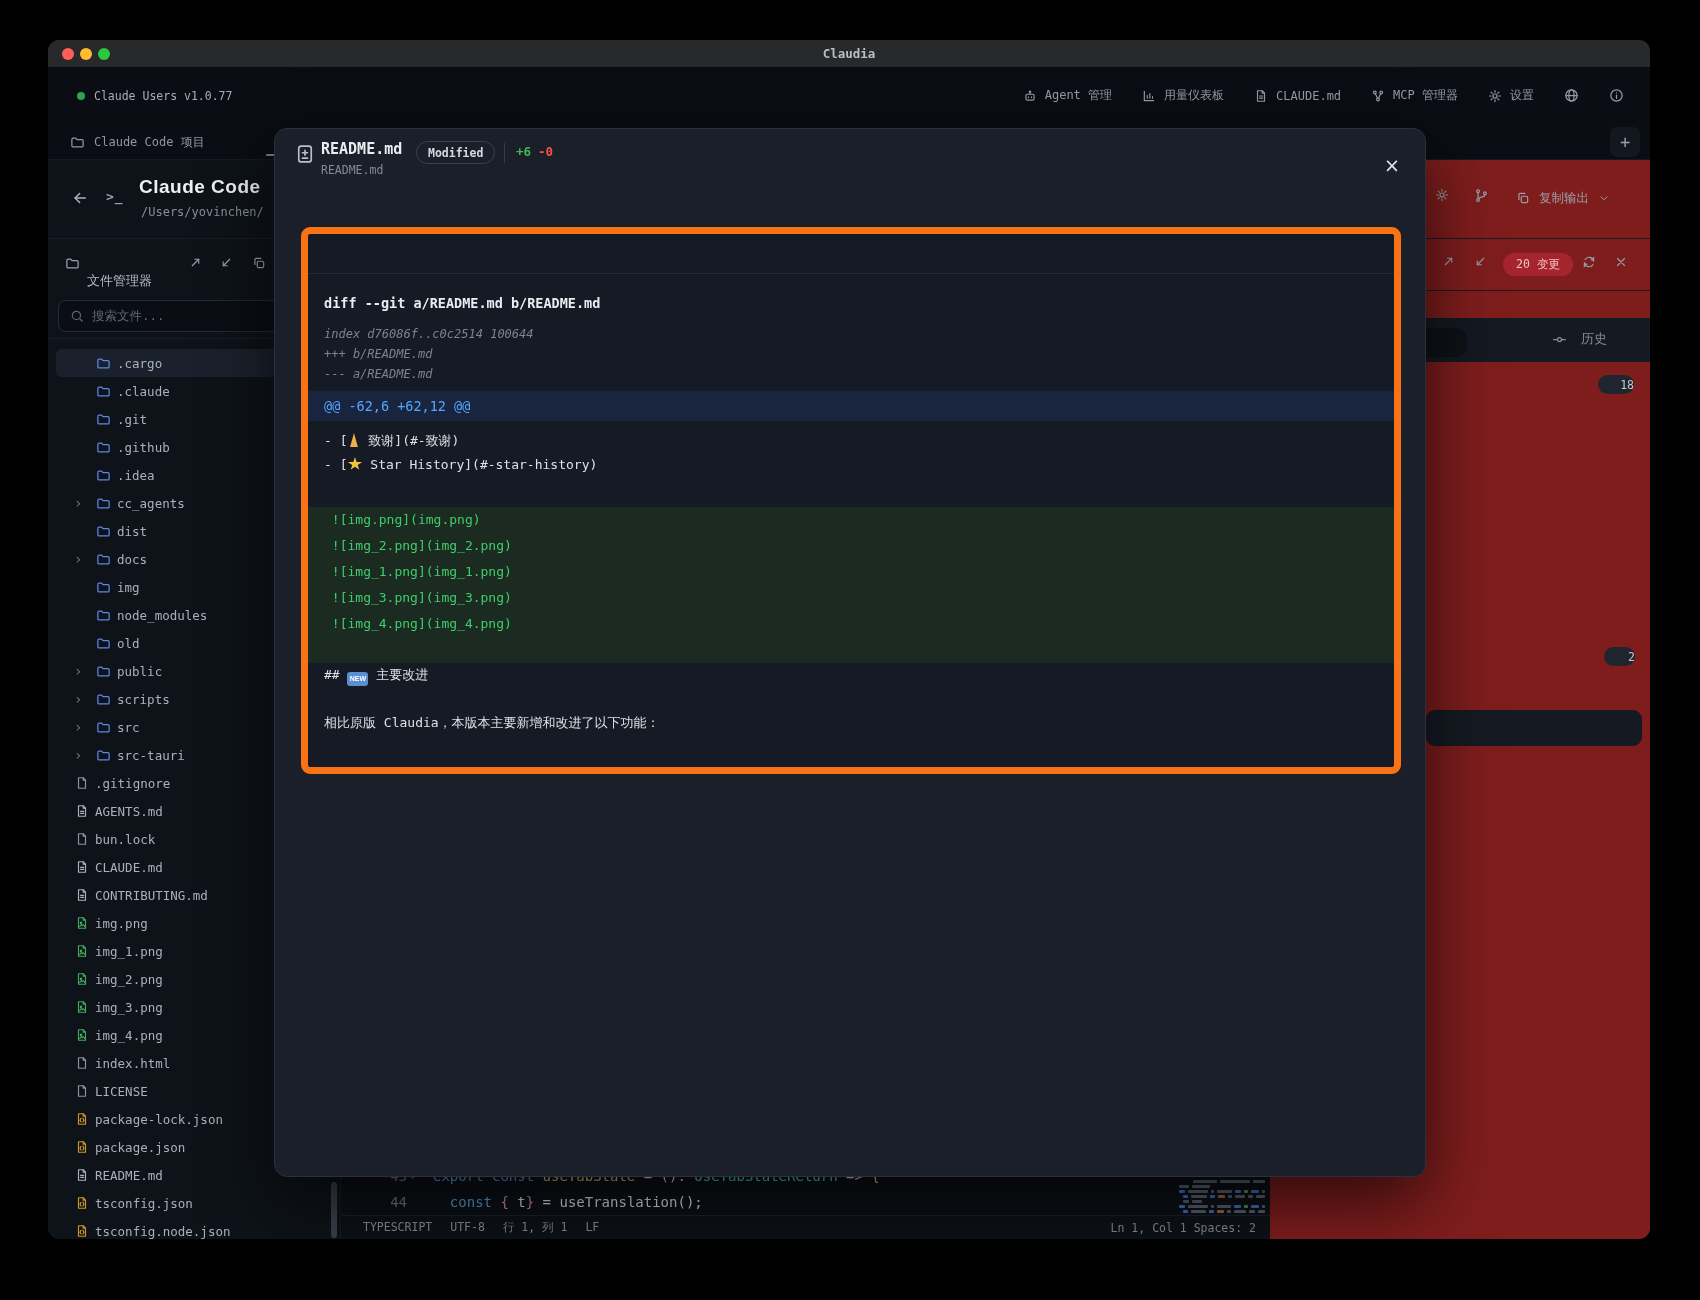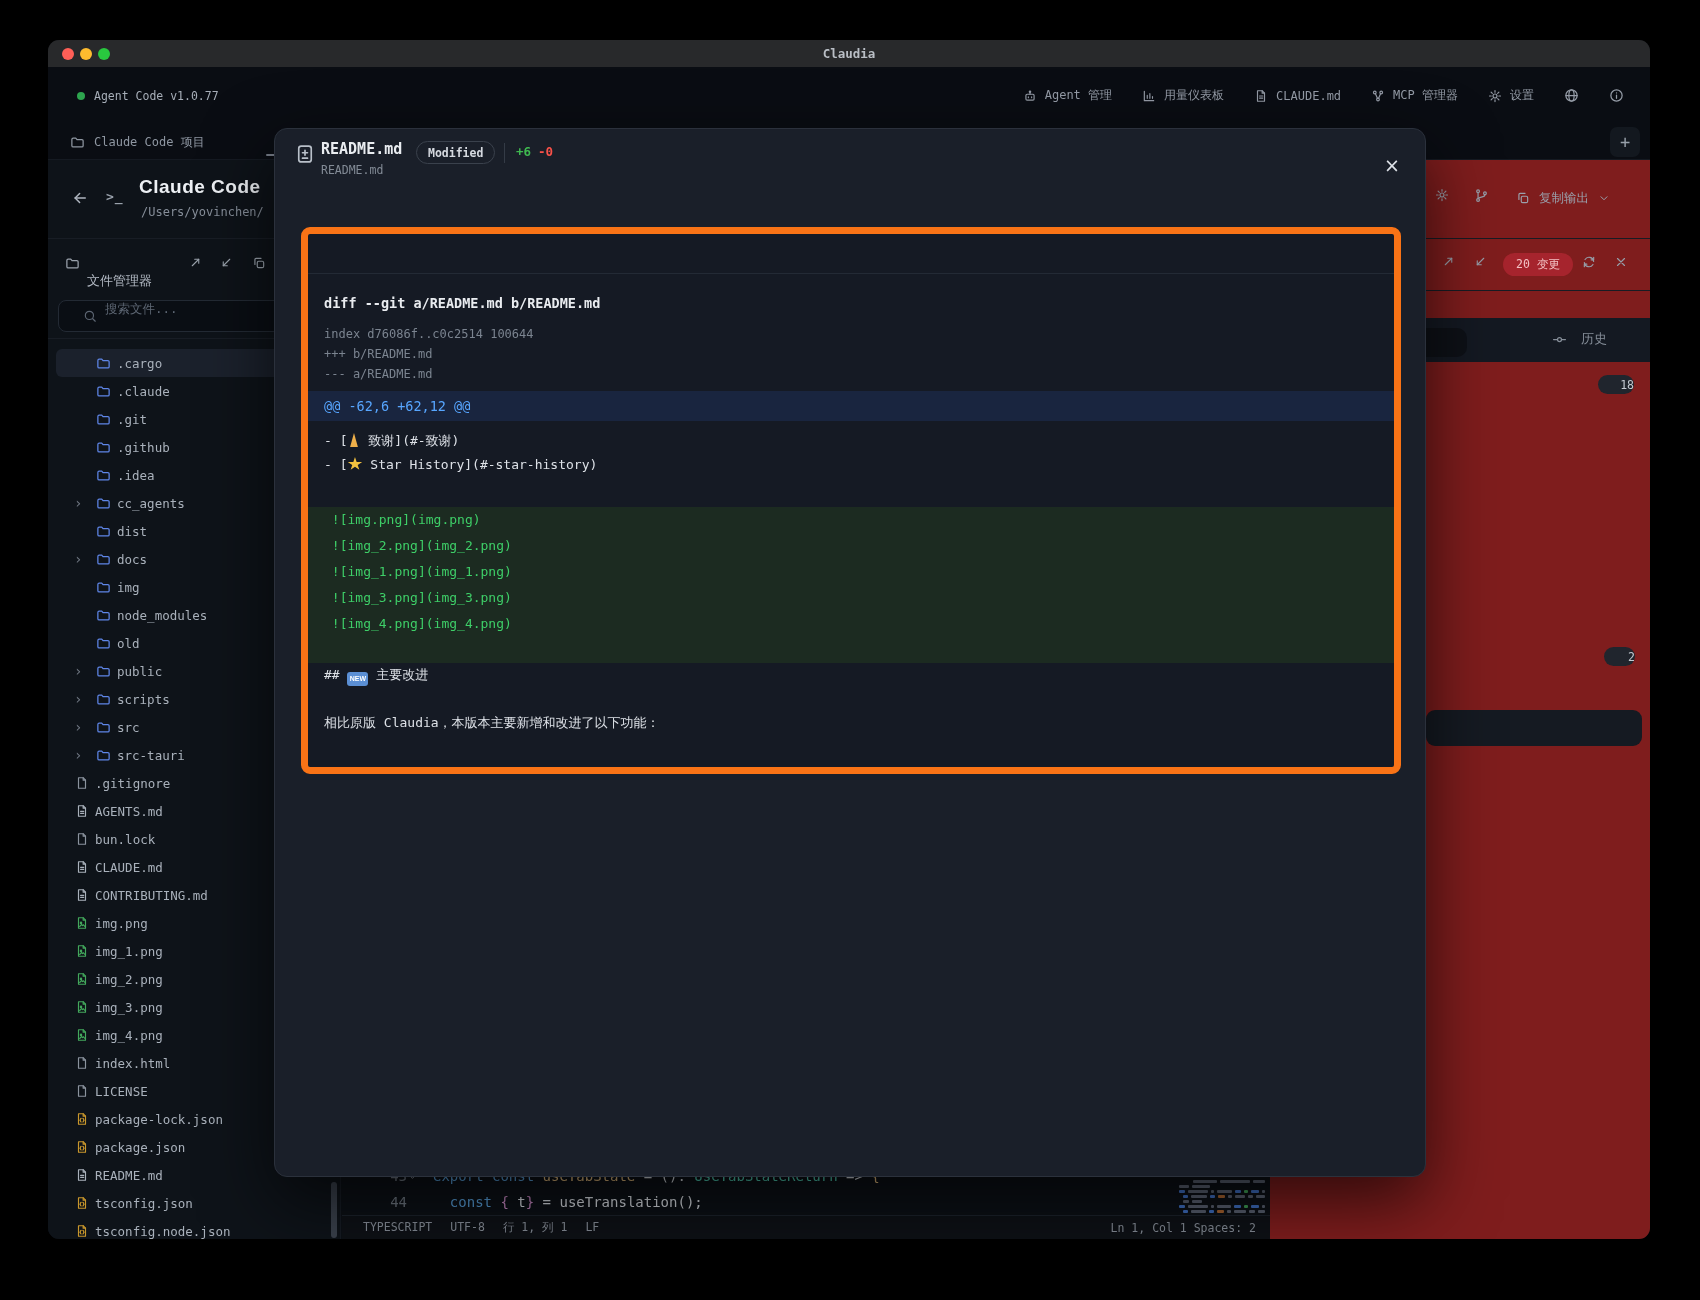--- a/index.html
+++ b/index.html
@@ -24,21 +24,21 @@
 .sidebar{position:absolute;left:0;top:120px;width:293px;height:1079px;background:#0e1319;border-right:1px solid #161b23}
 .back{position:absolute;left:22px;top:28px;width:20px;height:20px;color:#aeb5bf}
 .prompt{position:absolute;left:58px;top:29px;color:#9aa2ac;font-size:13px;font-weight:bold;letter-spacing:1px}
 .ptitle{position:absolute;left:91px;top:16px;font-family:"Liberation Sans",sans-serif;font-weight:bold;font-size:19px;color:#edf0f4;letter-spacing:.5px}
 .ppath{position:absolute;left:93px;top:45px;font-size:12px;color:#868e99}
 .sdiv{position:absolute;left:0;right:0;height:1px;background:#181d25}
 .fmhead{position:absolute;left:0;top:92px;right:0;height:26px}
 .fmhead .icon{position:absolute;left:17px;top:4px;color:#9aa2ac}
 .fmlabel{position:absolute;left:39px;top:20px;font-size:13px;color:#b2b9c3}
 .fmicon{position:absolute;top:5px;color:#8d949f}
-.searchbox{position:absolute;left:10px;top:140px;width:267px;height:32px;border-radius:8px;border:1px solid #232a34;background:#0a0e14;display:flex;gap:8px;padding:0 24px;color:#5d6673}
+.searchbox{position:absolute;left:10px;top:140px;width:267px;height:32px;border-radius:8px;border:1px solid #232a34;background:#0a0e14;display:flex;align-items:center;gap:8px;padding:0 11px;color:#5d6673}
 .searchbox .ph{font-size:12.5px}
 .tree{position:absolute;left:0;top:189px;right:0;bottom:0;overflow:hidden}
 .trow{height:28px;display:flex;align-items:center;padding-left:18px;color:#a9b1bb;font-size:12.5px;margin:0 10px 0 8px;border-radius:6px}
 .trow.sel{background:#1b212c}
 .trow .chev{width:22px;color:#6e7681;font-size:14px;line-height:1}
 .trow .ticon{width:15px;height:15px;margin-right:6px}
 .trow.folder .ticon{color:#5f86e8}
 .c-file{color:#8b939e}.c-img{color:#43a85c}.c-json{color:#c9972c}
 .thumb{position:absolute;right:3px;top:1022px;width:6px;height:56px;border-radius:3px;background:#3a414c}
 
@@ -77,39 +77,39 @@
 .msub{position:absolute;left:46px;top:34px;font-size:11.5px;color:#838b96}
 .mbadge{position:absolute;left:141px;top:12px;height:23px;border-radius:12px;border:1px solid #3a414c;color:#d6dae0;font-size:11.5px;font-weight:bold;display:flex;align-items:center;padding:0 11px}
 .msep{position:absolute;left:229px;top:14px;width:1px;height:20px;background:#343b46}
 .mplus{position:absolute;left:241px;top:15px;font-size:12.5px;font-weight:bold;color:#3fb950}
 .mminus{position:absolute;left:263px;top:15px;font-size:12.5px;font-weight:bold;color:#f85149}
 .mclose{position:absolute;left:1106px;top:25px;width:22px;height:22px;color:#dfe3e9;font-size:19px;line-height:22px;text-align:center;font-family:"DejaVu Sans",sans-serif}
 .card{position:absolute;left:26px;top:98px;width:1100px;height:547px;background:#151a24;border:7px solid #f97316;border-radius:9px;overflow:hidden}
 .cardhead{height:40px;border-bottom:1px solid #232a35}
 .dl{padding-left:16px;white-space:pre;font-family:"DejaVu Sans Mono",monospace}
 .dl-head{margin-top:17px;height:24px;line-height:24px;font-weight:bold;font-size:13.5px;color:#e9ecf0}
-.dl-meta{height:20px;line-height:20px;font-size:12px;color:#7b8490}
+.dl-meta{height:20px;line-height:20px;font-size:12px;font-style:italic;color:#7b8490}
 .dl-meta.first{margin-top:9px}
 .dl-hunk{margin-top:7px;height:30px;line-height:30px;background:#19253f;color:#57a6ff;font-size:13.5px}
 .dl-ctx{height:24px;line-height:24px;font-size:13px;color:#dde1e7}
 .dl-ctx.afterhunk{margin-top:8px}
 .addblock{margin-top:6px;background:#1c2b21}
 .dl-add{height:26px;line-height:26px;font-size:13px;color:#3ecf68}
 .e-star{display:inline-block;width:15px;height:14px;background:#f3c23f;clip-path:polygon(50% 0%,61% 35%,98% 35%,68% 57%,79% 91%,50% 70%,21% 91%,32% 57%,2% 35%,39% 35%);vertical-align:-2px}
 .e-pray{display:inline-block;width:13px;height:14px;background:#efb04a;clip-path:polygon(50% 0%,80% 100%,20% 100%);border-radius:3px;vertical-align:-2px}
 .e-new{display:inline-block;width:21px;height:14px;border-radius:3px;background:#5b8fd4;color:#fff;font-size:7px;font-weight:bold;text-align:center;line-height:14px;vertical-align:-2px;font-family:"Liberation Sans",sans-serif}
 </style>
 </head>
 <body>
 
 <div class="window">
   <div class="appheader">
     <div class="brand">
       <span class="dot"></span>
-      <span>Agent Code v1.0.77</span>
+      <span>Claude Users v1.0.77</span>
     </div>
     <div class="menu" id="menu">
         <div class="mitem">
           <span class="icon">
             <svg viewBox="0 0 24 24" width="14" height="14">
               <rect x="5" y="9" width="14" height="10" rx="2"></rect>
               <path d="M12 9V6"></path>
               <circle cx="12" cy="4.6" r="1.2"></circle>
               <path d="M9.2 13.5v1.4M14.8 13.5v1.4"></path>
             </svg>

